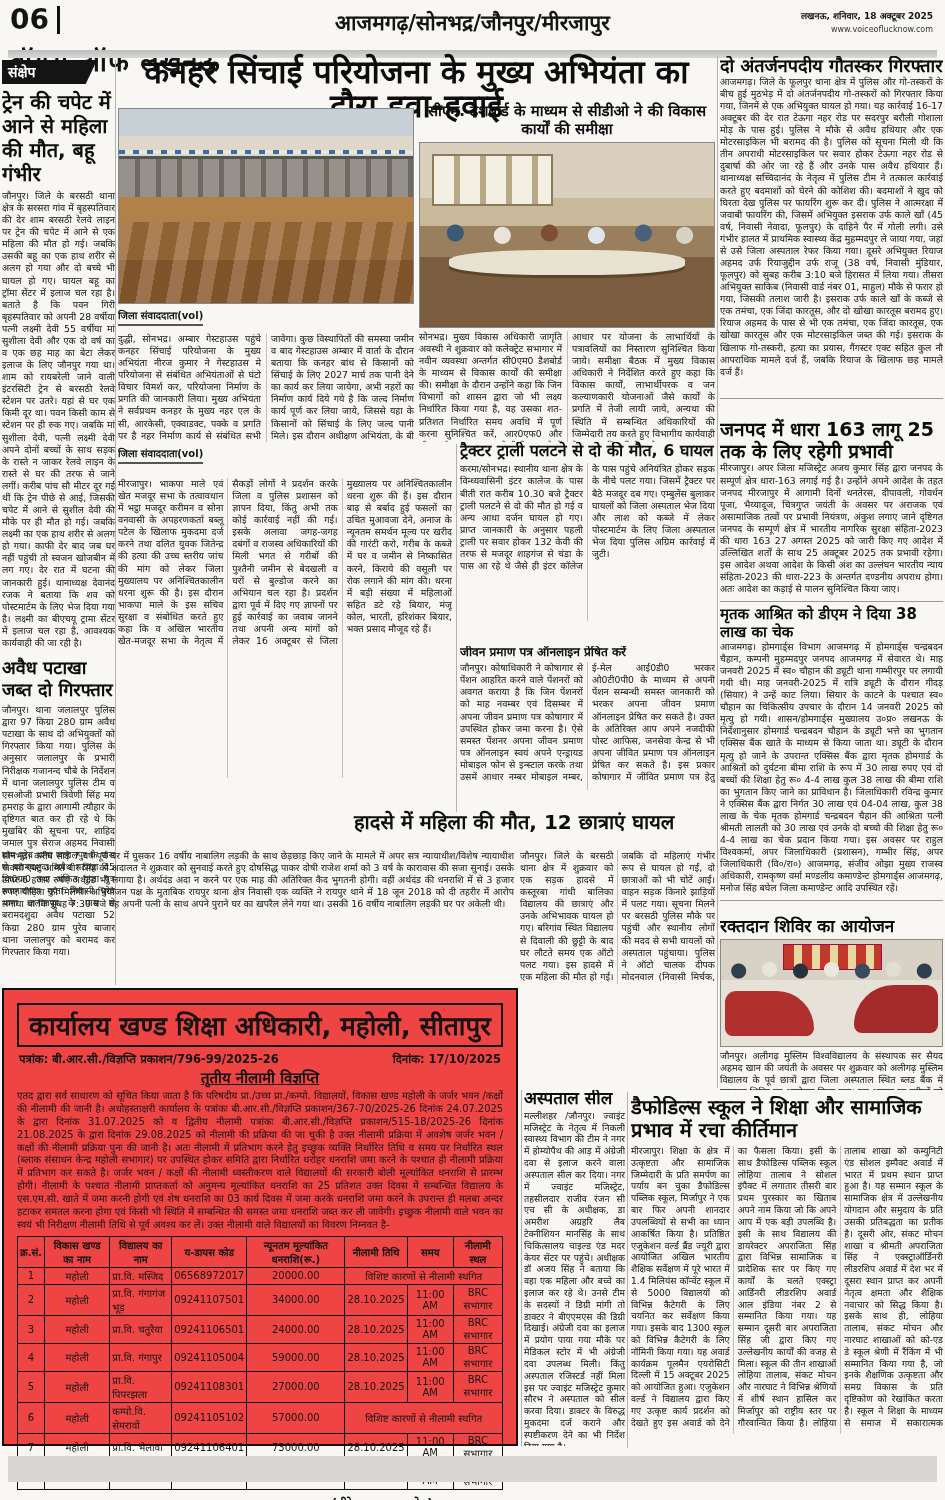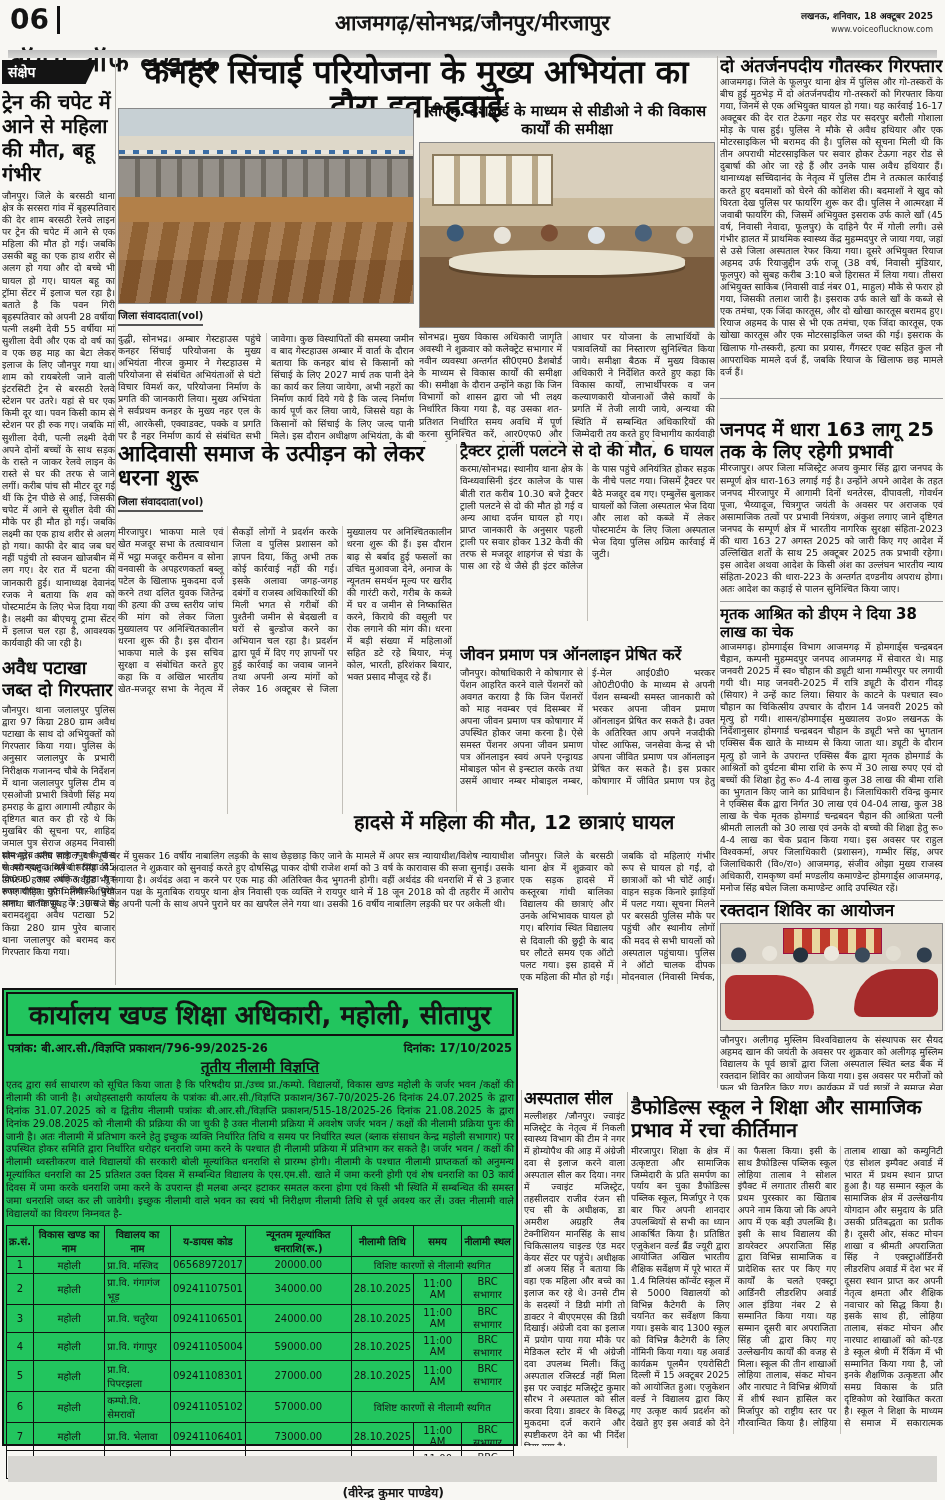--- a/index.html
+++ b/index.html
@@ -45,50 +45,50 @@
        radial-gradient(circle at 76% 50%,#49617a 8px,transparent 9px),radial-gradient(circle at 90% 55%,#d8d2c4 8px,transparent 9px);}
   .kanhar-body{column-count:2;column-gap:10px;column-rule:1px solid #c2bfb8;margin-top:3px;}
   
   .adivasi{position:absolute;left:118px;top:442px;width:334px;height:372px;overflow:hidden;}
   .adivasi-hl{font-size:22px;line-height:1.1;}
   .adivasi-body{column-count:3;column-gap:9px;column-rule:1px solid #c2bfb8;height:300px;overflow:hidden;margin-top:10px;}
   .tractor{position:absolute;left:460px;top:442px;width:255px;height:200px;overflow:hidden;}
   .tractor-hl{font-size:16px;line-height:1.15;margin-bottom:3px;}
   .tractor-body{column-count:2;column-gap:9px;column-rule:1px solid #c2bfb8;height:158px;overflow:hidden;}
   .jeevan{position:absolute;left:460px;top:646px;width:255px;height:166px;overflow:hidden;}
-  .jeevan-hl{font-size:16px;line-height:1.1;margin-bottom:3px;}
+  .jeevan-hl{font-size:12px;line-height:1.1;margin-bottom:3px;}
   .jeevan-body{column-count:2;column-gap:9px;column-rule:1px solid #c2bfb8;height:128px;overflow:hidden;}
   
   .pocso-hl{position:absolute;left:2px;top:812px;width:346px;font-size:21px;line-height:1;}
   .hadsa-hl{position:absolute;left:354px;top:812px;width:360px;font-size:20px;line-height:1;}
   .pocso-body{position:absolute;left:2px;top:850px;width:512px;height:134px;overflow:hidden;}
   .hadsa-body{position:absolute;left:520px;top:850px;width:195px;height:134px;overflow:hidden;column-count:2;column-gap:8px;column-rule:1px solid #c2bfb8;}
   
-  .notice{position:absolute;left:2px;top:988px;width:516px;height:458px;border:2px solid #111;background:#22c55e;padding:2px;box-sizing:border-box;}
+  .notice{position:absolute;left:2px;top:988px;width:516px;height:458px;border:2px solid #111;background:#ef4444;padding:13px;box-sizing:border-box;}
   .notice-title{border:2px solid #111;text-align:center;font-size:26px;font-weight:bold;padding:2px 0;}
   .notice-meta{display:flex;justify-content:space-between;font-size:11.5px;font-weight:bold;margin:4px 2px 1px;}
   .notice-sub{text-align:center;font-size:15px;font-weight:bold;text-decoration:underline;margin:1px 0 3px;}
   .notice-body{font-size:9.9px;line-height:1.3;text-align:justify;}
   table.auction{width:100%;border-collapse:collapse;font-size:10px;margin-top:4px;}
   table.auction th,table.auction td{border:1px solid #111;padding:1px 2px;text-align:center;}
   table.auction th{font-weight:bold;}
   table.auction td.school{text-align:left;}
   .signature{text-align:right;padding-right:70px;font-size:12.5px;font-weight:bold;line-height:1.55;margin-top:4px;}
   
   .hospital{position:absolute;left:524px;top:1090px;width:101px;height:356px;overflow:hidden;}
   .hospital-hl{font-size:17px;line-height:1.05;margin-bottom:3px;}
   .daffodils{position:absolute;left:631px;top:1096px;width:312px;height:352px;overflow:hidden;}
   .daffodils-hl{font-size:20px;line-height:1.15;margin-bottom:4px;}
   .daffodils-body{column-count:3;column-gap:8px;column-rule:1px solid #c2bfb8;height:288px;overflow:hidden;font-size:9.1px;}
   
   .rightcol{position:absolute;left:720px;top:56px;width:223px;height:1034px;overflow:hidden;}
   .gaut-hl{font-size:18px;line-height:1.1;}
   .dhara-hl{font-size:19px;line-height:1.15;margin-top:20px;border-top:1px solid #999;padding-top:20px;}
   .mrtak-hl{font-size:15px;line-height:1.15;margin-top:6px;border-top:1px solid #999;padding-top:4px;}
-  .rakt-hl{font-size:17px;line-height:1.1;margin-top:6px;border-top:1px solid #999;padding-top:0;}
+  .rakt-hl{font-size:17px;line-height:1.1;margin-top:6px;border-top:1px solid #999;padding-top:16px;}
   .blood-photo{width:221px;height:106px;margin:3px 0;background:linear-gradient(#d8d2c6 0 38%,#e6e2d8 38% 100%);}
   .blood-banner{position:absolute;left:28%;top:4%;width:44%;height:22%;background:repeating-linear-gradient(90deg,#c0392b 0 10px,#e9d7a0 10px 18px);border:1px solid #914;}
   .blood-chair-l{position:absolute;left:2%;top:48%;width:40%;height:42%;background:#b03030;border-radius:12px 40px 8px 8px;}
   .blood-chair-r{position:absolute;right:2%;top:42%;width:38%;height:46%;background:#a52a2a;border-radius:40px 12px 8px 8px;}
   .blood-people{position:absolute;left:0;top:14%;width:100%;height:30%;
      background:radial-gradient(circle at 8% 50%,#2f3e4e 7px,transparent 8px),radial-gradient(circle at 22% 45%,#e8e4da 7px,transparent 8px),
        radial-gradient(circle at 36% 50%,#26323e 7px,transparent 8px),radial-gradient(circle at 50% 45%,#ece8de 7px,transparent 8px),
        radial-gradient(circle at 64% 50%,#3a4a5a 7px,transparent 8px),radial-gradient(circle at 78% 45%,#e2ded2 7px,transparent 8px),
        radial-gradient(circle at 92% 50%,#2f3e4e 7px,transparent 8px);}
 </style>
@@ -140,21 +140,20 @@
     <div class="hl sub-hl">सीएम. डैशबोर्ड के माध्यम से सीडीओ ने की विकास कार्यों की समीक्षा</div>
     <div class="photo meet-photo">
       <div class="meet-window"></div>
       <div class="meet-people"></div>
       <div class="meet-table"></div>
     </div>
     <div class="body-txt kanhar-body">सोनभद्र। मुख्य विकास अधिकारी जागृति अवस्थी ने शुक्रवार को कलेक्ट्रेट सभागार में नवीन व्यवस्था अन्तर्गत सी0एम0 डैशबोर्ड के माध्यम से विकास कार्यों की समीक्षा की। समीक्षा के दौरान उन्होंने कहा कि जिन विभागों को शासन द्वारा जो भी लक्ष्य निर्धारित किया गया है, वह उसका शत-प्रतिशत निर्धारित समय अवधि में पूर्ण करना सुनिश्चित करें, आर0एफ0 और सी0आई0एफ0 फण्ड को रीलीज करने में शिथिलता बरतने पर सम्बन्धित अधिकारी को स्पष्टीकरण जारी करने के निर्देश दिये, कार्यों में शिथिलता बरतने पर पर्यटन अधिकारी, अधिशासी अभियन्ता आर0ई0डी0, जल निगम को हर घर नल योजना में स्पष्टीकरण जारी करने के निर्देश दिये, लोक निर्माण विभाग, निर्माण खण्ड के निरीक्षण में शिथिलता बरतने पर स्पष्टीकरण मुख्य विकास अधिकारी ने दियें। मुख्यमंत्री युवा उद्यमी लोन योजना के भी प्रगति की समीक्षा कर उपायुक्त उद्योग एवं एल0डी0एम0 को कहा कि प्राथमिकता के आधार पर योजना के लाभार्थियों के पत्रावलियों का निस्तारण सुनिश्चित किया जाये। समीक्षा बैठक में मुख्य विकास अधिकारी ने निर्देशित करते हुए कहा कि विकास कार्यों, लाभार्थीपरक व जन कल्याणकारी योजनाओं जैसे कार्यों के प्रगति में तेजी लायी जाये, अन्यथा की स्थिति में सम्बन्धित अधिकारियों की जिम्मेदारी तय करते हुए विभागीय कार्यवाही हेतु उच्चाधिकारियों को पत्राचार करना सुनिश्चित किया जायेगा। बैठक में जिला विकास अधिकारी हेमन्त कुमार सिंह, जिला अर्थ एवं संख्याधिकारी संतपाल, जिला बेसिक शिक्षा अधिकारी मुकुल आनन्द पाण्डेय, जिला पंचायत राज अधिकारी नमिता शरण, जिला अल्पसंख्यक कल्याण अधिकारी सुधांशु शेखर शर्मा, अपर जिला सूचना अधिकारी विनय कुमार सिंह, जिला समाज कल्याण अधिकारी ज्ञानेन्द्र सिंह भदौरिया सहित अन्य सम्बन्धितगण उपस्थित रहें।</div>
   </div>
 
   <div class="adivasi">
-    <div class="hl adivasi-hl">आदिवासी समाज के उत्पीड़न को लेकर धरना शुरू</div>
     <div class="byline">जिला संवाददाता(vol)</div>
     <div class="body-txt adivasi-body">मीरजापुर। भाकपा माले एवं खेत मजदूर सभा के तत्वावधान में भट्ठा मजदूर करीमन व सोना वनवासी के अपहरणकर्ता बब्लू पटेल के खिलाफ मुकदमा दर्ज करने तथा दलित युवक जितेन्द्र की हत्या की उच्च स्तरीय जांच की मांग को लेकर जिला मुख्यालय पर अनिश्चितकालीन धरना शुरू की है। इस दौरान भाकपा माले के इस सचिव सुरक्षा व संबोधित करते हुए कहा कि व अखिल भारतीय खेत-मजदूर सभा के नेतृत्व में सैकड़ों लोगों ने प्रदर्शन करके जिला व पुलिस प्रशासन को ज्ञापन दिया, किंतु अभी तक कोई कार्रवाई नहीं की गई। इसके अलावा जगह-जगह दबंगों व राजस्व अधिकारियों की मिली भगत से गरीबों की पुश्तैनी जमीन से बेदखली व घरों से बुल्डोज करने का अभियान चल रहा है। प्रदर्शन द्वारा पूर्व में दिए गए ज्ञापनों पर हुई कार्रवाई का जवाब जानने तथा अपनी अन्य मांगों को लेकर 16 अक्टूबर से जिला मुख्यालय पर अनिश्चितकालीन धरना शुरू की हैं। इस दौरान बाढ़ से बर्बाद हुई फसलों का उचित मुआवजा देने, अनाज के न्यूनतम समर्थन मूल्य पर खरीद की गारंटी करो, गरीब के कब्जे में घर व जमीन से निष्कासित करने, किराये की वसूली पर रोक लगाने की मांग की। धरना में बड़ी संख्या में महिलाओं सहित डटे रहे बियार, मंजू कोल, भारती, हरिशंकर बियार, भक्त प्रसाद मौजूद रहे हैं।</div>
   </div>
 
   <div class="tractor">
     <div class="hl tractor-hl">ट्रैक्टर ट्राली पलटने से दो की मौत, 6 घायल</div>
     <div class="body-txt tractor-body">करमा/सोनभद्र। स्थानीय थाना क्षेत्र के विन्ध्यवासिनी इंटर कालेज के पास बीती रात करीब 10.30 बजे ट्रैक्टर ट्राली पलटने से दो की मौत हो गई व अन्य आधा दर्जन घायल हो गए। प्राप्त जानकारी के अनुसार पहली ट्राली पर सवार होकर 132 केवी की तरफ से मजदूर शाहगंज से चंडा के पास आ रहे थे जैसे ही इंटर कॉलेज के पास पहुंचे अनियंत्रित होकर सड़क के नीचे पलट गया। जिसमें ट्रैक्टर पर बैठे मजदूर दब गए। एम्बुलेंस बुलाकर घायलों को जिला अस्पताल भेज दिया और लाश को कब्जे में लेकर पोस्टमार्टम के लिए जिला अस्पताल भेज दिया पुलिस अग्रिम कार्रवाई में जुटी।</div>
   </div>
 
   <div class="jeevan">

